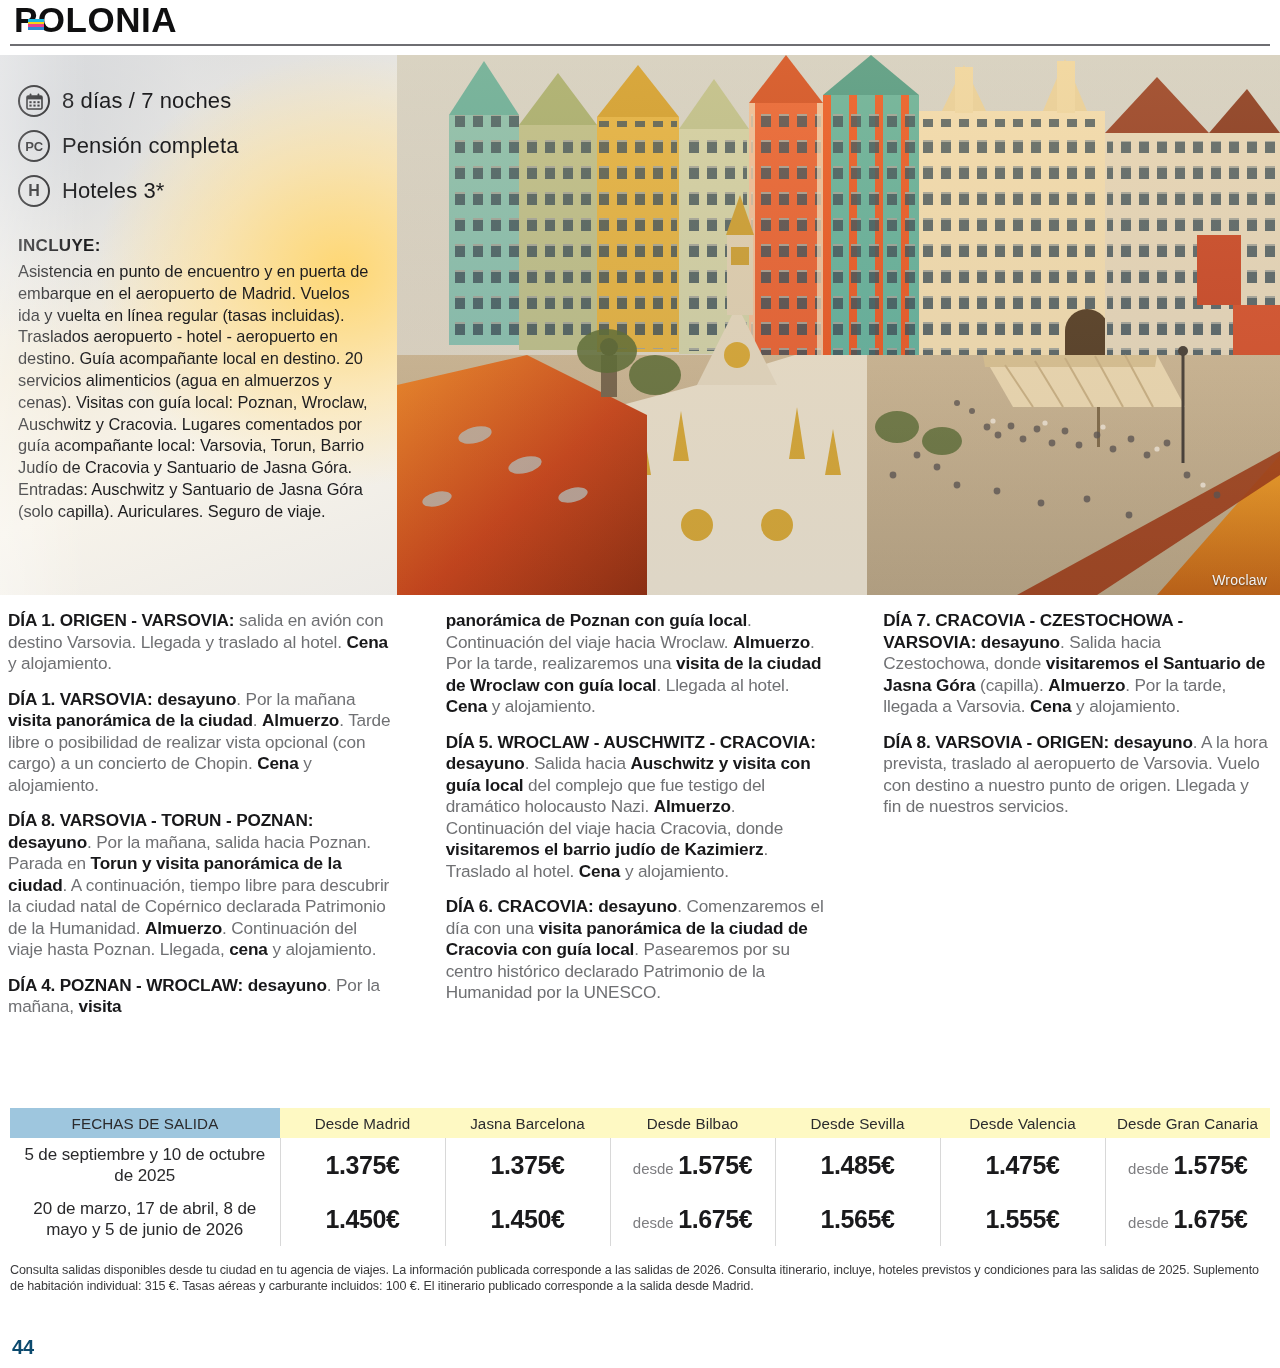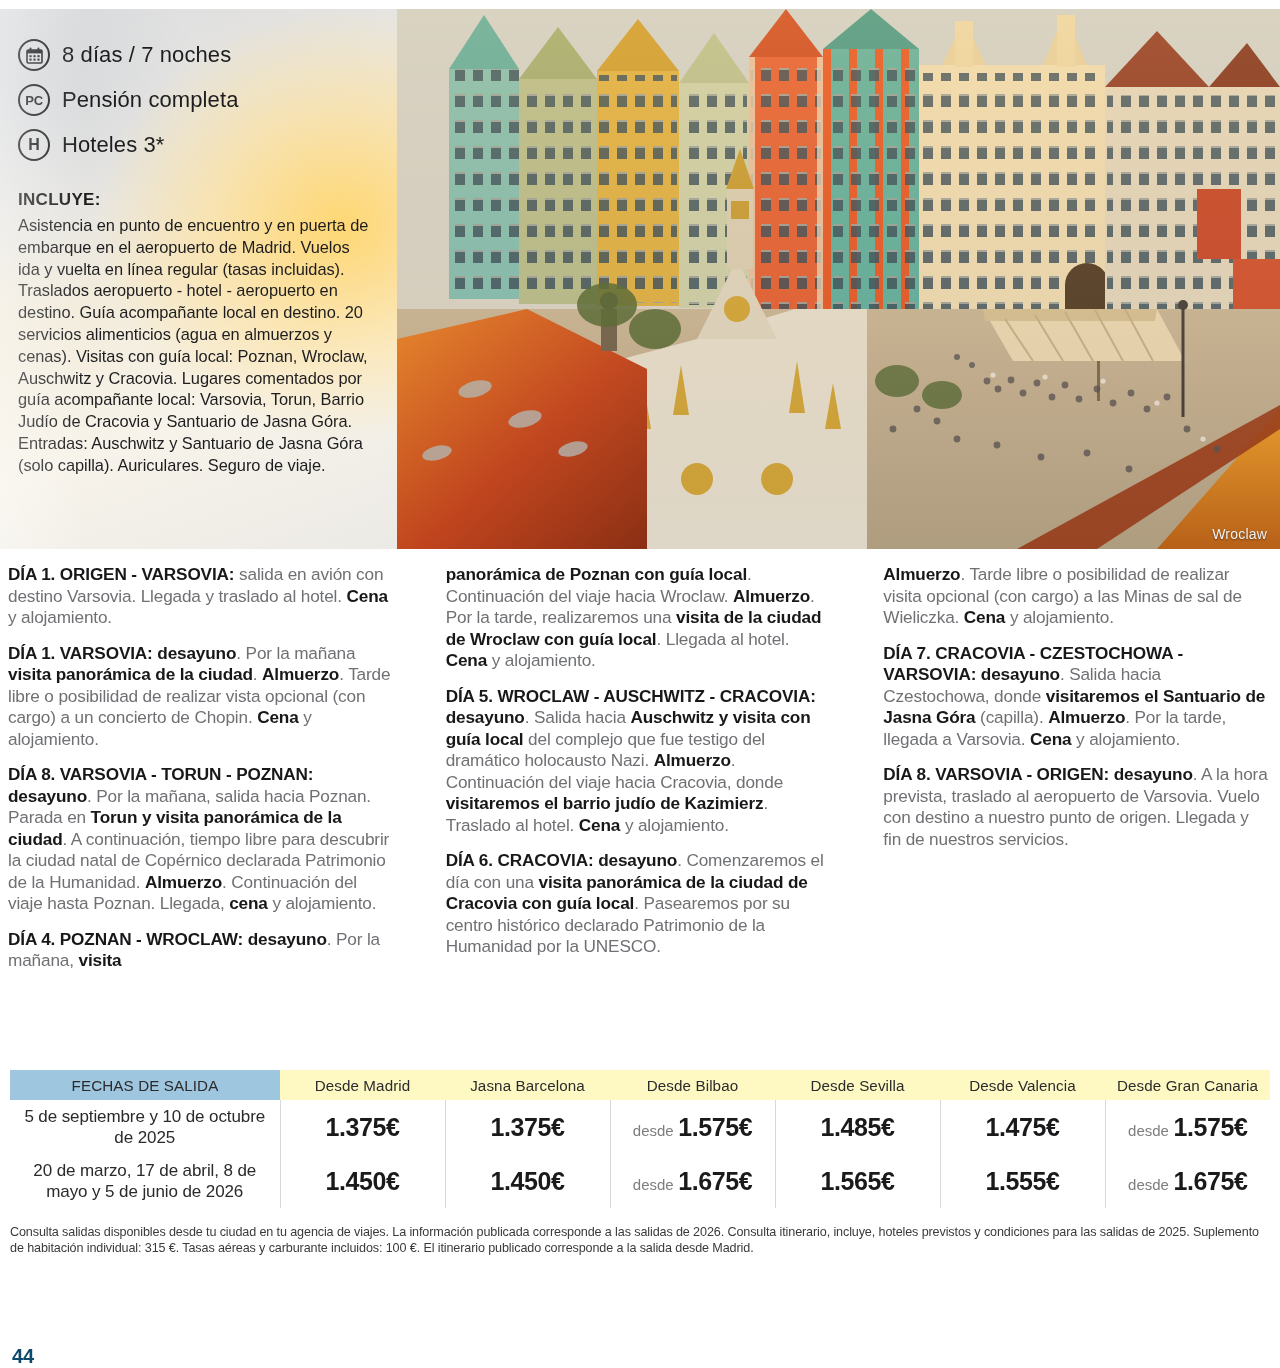--- a/index.html
+++ b/index.html
@@ -86,21 +86,21 @@
     height: 505px;
   }
   .col { width: 389px; }
   .col p {
     font-size: 17.2px; line-height: 21.5px; color: #6f7073; margin-bottom: 14px;
     letter-spacing: -0.15px; font-weight: 400;
   }
   .col p b { color: #18181a; font-weight: 700; }
 
   
-  .table-wrap { padding: 0 10px; margin-top: 16px; }
+  .table-wrap { padding: 0 10px; margin-top: 8px; }
   table.prices { width: 100%; border-collapse: collapse; table-layout: fixed; }
   table.prices th {
     height: 30px; font-size: 15.2px; font-weight: 400; color: #2b2b2d;
     letter-spacing: 0.1px; text-align: center; vertical-align: middle;
   }
   th.hdr-dates { background: #9ec6de; width: 270px; }
   th.hdr-city  { background: #fef9c3; }
   table.prices td {
     height: 54px; text-align: center; vertical-align: middle;
     border-right: 1.5px solid #d8d8d8;
@@ -123,20 +123,30 @@
     display: flex; align-items: center; padding: 0 12px;
   }
   .page-num { font-size: 20px; font-weight: 700; color: #0c4a6e; width: 380px; }
   .footer-note { font-size: 13.2px; color: #6d6d70; letter-spacing: -0.1px; }
 </style>
 </head>
 <body>
 
 <div class="page">
 
+  <div class="header">
+    <div class="title">POLONIA</div>
+    <div class="logo-mark">
+      <i style="background:#18b6e0"></i>
+      <i style="background:#f5d117"></i>
+      <i style="background:#e8418f"></i>
+      <i style="background:#2f8ad4"></i>
+    </div>
+    <div class="header-rule"></div>
+  </div>
 
   <div class="hero">
 
     <div class="hero-left">
 
       <div class="feature-list">
 
         <div class="feature">
           <div class="fi">
             <svg width="17" height="17" viewBox="0 0 17 17">
@@ -365,21 +375,20 @@
       <p><b>DÍA 4. POZNAN - WROCLAW: desayuno</b>. Por la mañana, <b>visita</b></p>
     </div>
 
     <div class="col">
       <p><b>panorámica de Poznan con guía local</b>. Continuación del viaje hacia Wroclaw. <b>Almuerzo</b>. Por la tarde, realizaremos una <b>visita de la ciudad de Wroclaw con guía local</b>. Llegada al hotel. <b>Cena</b> y alojamiento.</p>
       <p><b>DÍA 5. WROCLAW - AUSCHWITZ - CRACOVIA: desayuno</b>. Salida hacia <b>Auschwitz y visita con guía local</b> del complejo que fue testigo del dramático holocausto Nazi. <b>Almuerzo</b>. Continuación del viaje hacia Cracovia, donde <b>visitaremos el barrio judío de Kazimierz</b>. Traslado al hotel. <b>Cena</b> y alojamiento.</p>
       <p><b>DÍA 6. CRACOVIA: desayuno</b>. Comenzaremos el día con una <b>visita panorámica de la ciudad de Cracovia con guía local</b>. Pasearemos por su centro histórico declarado Patrimonio de la Humanidad por la UNESCO.</p>
     </div>
 
     <div class="col">
-      <p><b>Almuerzo</b>. Tarde libre o posibilidad de realizar visita opcional (con cargo) a las Minas de sal de Wieliczka. <b>Cena</b> y alojamiento.</p>
       <p><b>DÍA 7. CRACOVIA - CZESTOCHOWA - VARSOVIA: desayuno</b>. Salida hacia Czestochowa, donde <b>visitaremos el Santuario de Jasna Góra</b> (capilla). <b>Almuerzo</b>. Por la tarde, llegada a Varsovia. <b>Cena</b> y alojamiento.</p>
       <p><b>DÍA 8. VARSOVIA - ORIGEN: desayuno</b>. A la hora prevista, traslado al aeropuerto de Varsovia. Vuelo con destino a nuestro punto de origen. Llegada y fin de nuestros servicios.</p>
     </div>
   </div>
 
   <div class="table-wrap">
     <table class="prices">
       <thead>
         <tr>
           <th class="hdr-dates">FECHAS DE SALIDA</th>

